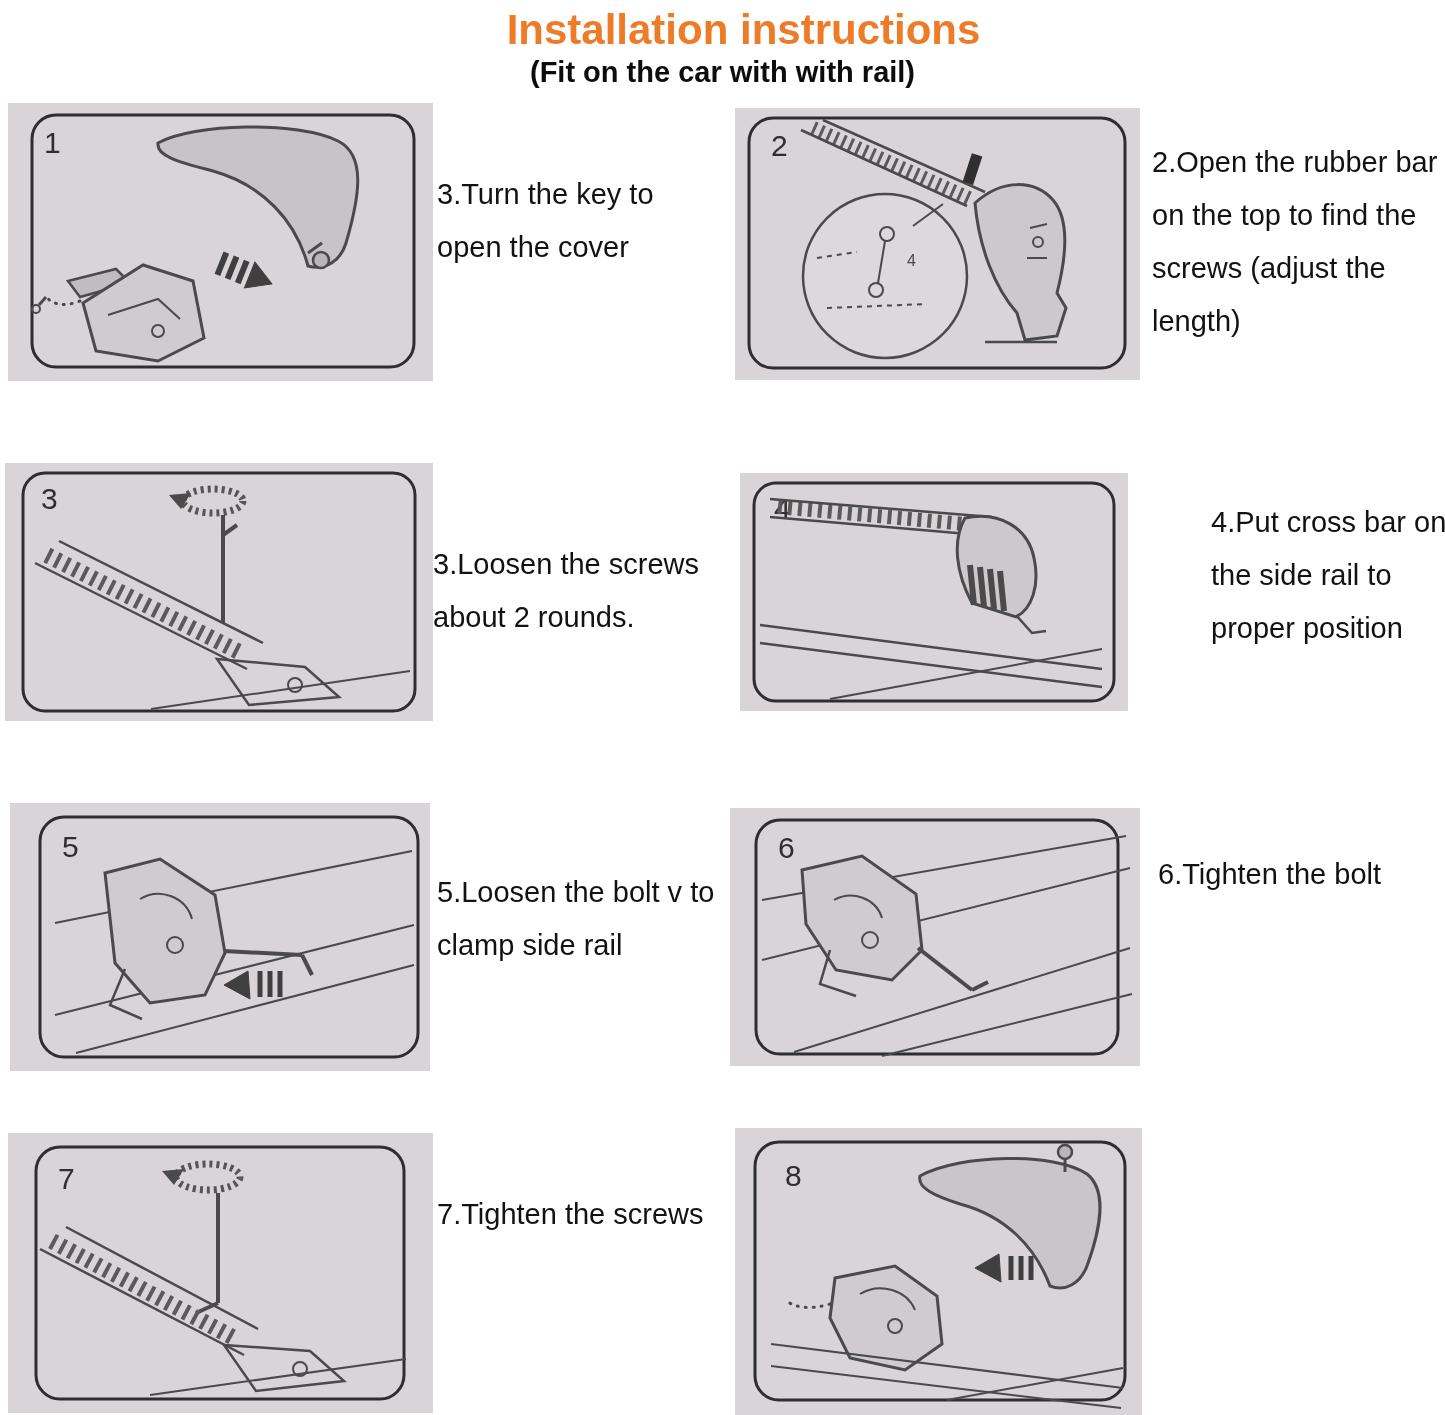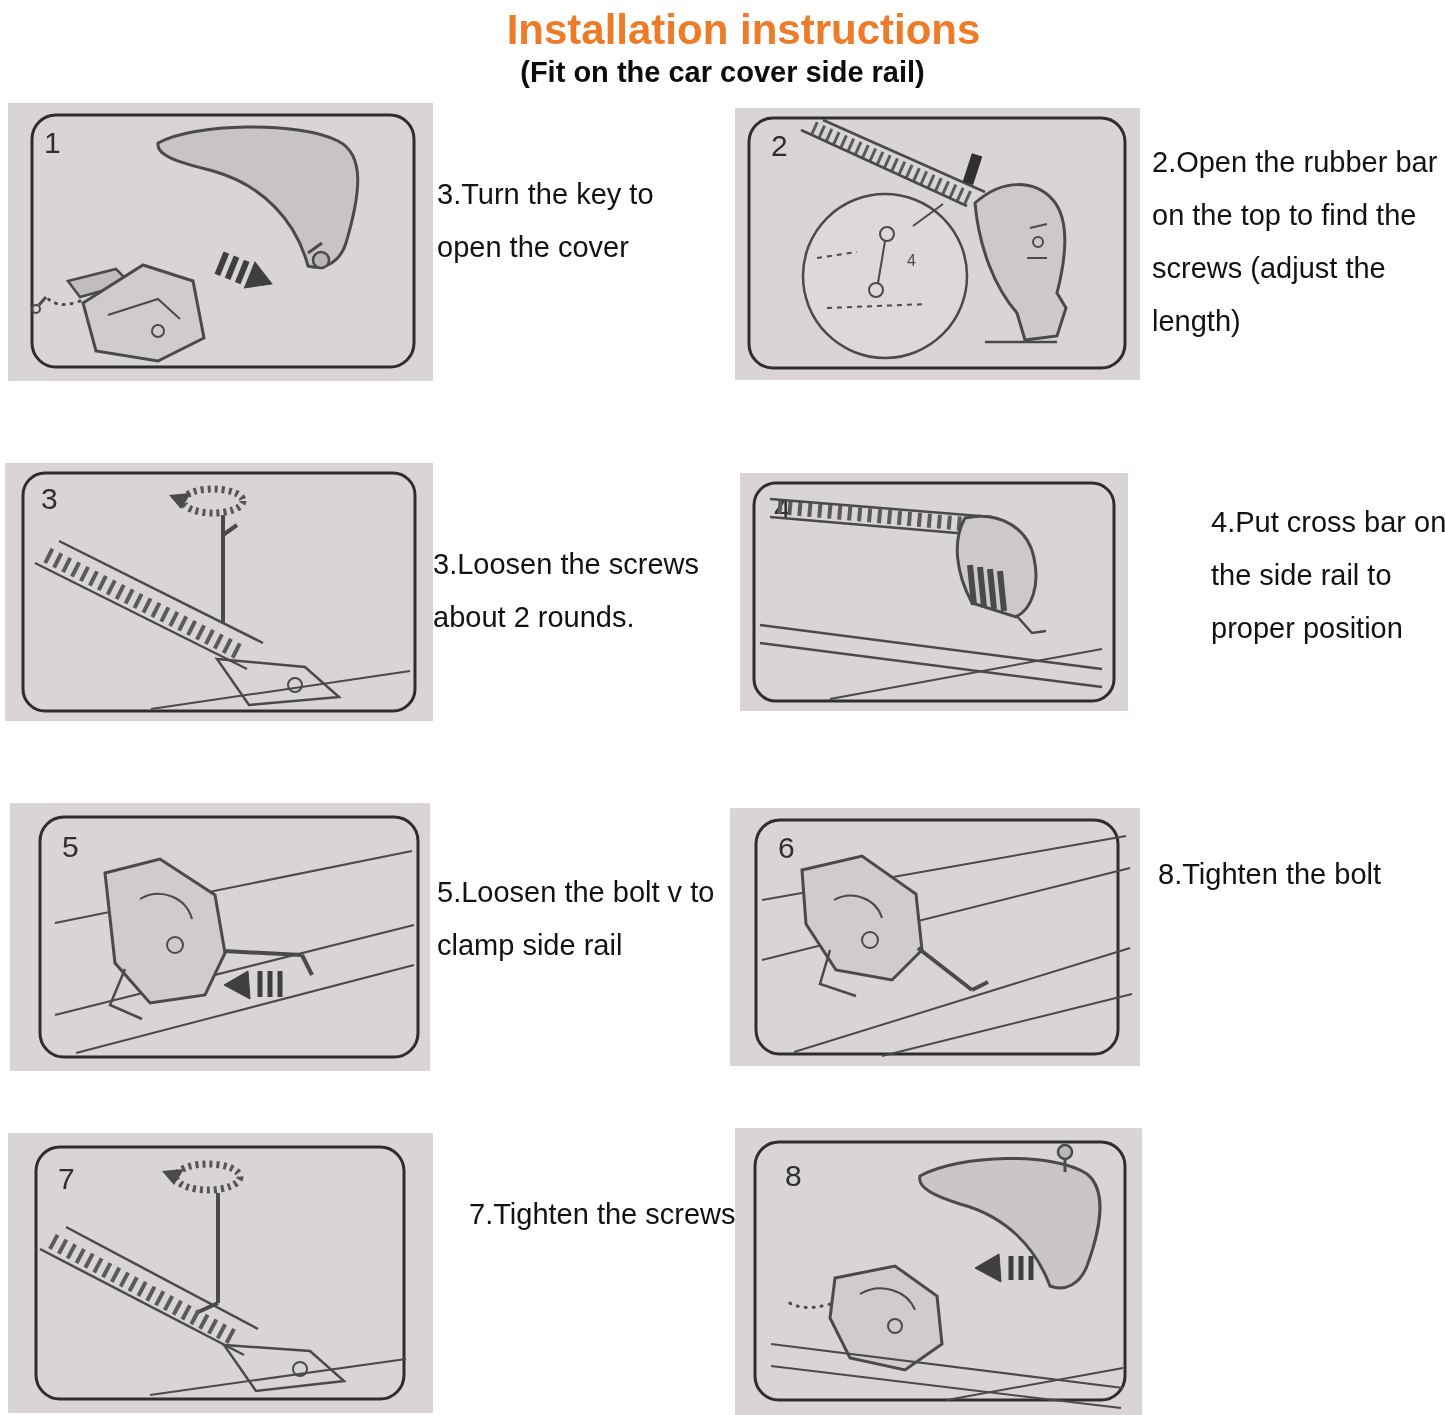--- a/index.html
+++ b/index.html
@@ -44,21 +44,21 @@
     fill:#2f2f2f;
     font-family:"Liberation Sans", sans-serif;
   }
 </style>
 </head>
 <body>
 
 <div class="sheet">
 
   <div class="title">Installation instructions</div>
-  <div class="subtitle">(Fit on the car cover side rail)</div>
+  <div class="subtitle">(Fit on the car with with rail)</div>
 
   <div class="panel" style="left:8px;top:103px;width:425px;height:278px;">
     <svg viewBox="0 0 425 278">
       <rect x="24" y="12" width="382" height="252" rx="24" fill="none" stroke="#2e2e2e" stroke-width="3"></rect>
       <text class="num" x="36" y="50">1</text>
       <path d="M150 40 C185 20 290 18 330 38 C358 52 352 92 338 140 C333 157 318 168 300 163 C288 118 255 82 205 68 C175 60 148 54 150 40 Z" fill="#c7c3c7" stroke="#4a4a4a" stroke-width="3"></path>
       <line x1="300" y1="150" x2="314" y2="140" stroke="#4a4a4a" stroke-width="3"></line>
       <circle cx="313" cy="157" r="8" fill="#b9b5b9" stroke="#4a4a4a" stroke-width="2.5"></circle>
       <g transform="translate(212,160) rotate(22)" fill="#3f3f3f" stroke="#3f3f3f">
         <line x1="2" y1="-12" x2="2" y2="12" stroke-width="6"></line>
@@ -173,39 +173,39 @@
       <line x1="64" y1="244" x2="400" y2="140" stroke="#4a4a4a" stroke-width="2"></line>
       <line x1="152" y1="248" x2="402" y2="186" stroke="#4a4a4a" stroke-width="2"></line>
       <path d="M72 62 L132 48 L186 86 L192 142 L162 172 L106 162 L76 116 Z" fill="#cfcbcf" stroke="#4a4a4a" stroke-width="3"></path>
       <path d="M104 92 C122 82 146 90 152 110" fill="none" stroke="#4a4a4a" stroke-width="2"></path>
       <circle cx="140" cy="132" r="8" fill="none" stroke="#4a4a4a" stroke-width="2"></circle>
       <path d="M100 142 L90 176 L126 188" fill="none" stroke="#4a4a4a" stroke-width="2.5"></path>
       <line x1="188" y1="140" x2="242" y2="182" stroke="#4a4a4a" stroke-width="4"></line>
       <line x1="242" y1="182" x2="258" y2="174" stroke="#4a4a4a" stroke-width="4"></line>
     </svg>
   </div>
-  <div class="caption" style="left:1158px;top:848px;width:285px;">8.Tighten the bolt</div>
+  <div class="caption" style="left:1158px;top:848px;width:285px;">6.Tighten the bolt</div>
 
   <div class="panel" style="left:8px;top:1133px;width:425px;height:280px;">
     <svg viewBox="0 0 425 280">
       <rect x="28" y="14" width="368" height="252" rx="24" fill="none" stroke="#2e2e2e" stroke-width="3"></rect>
       <text class="num" x="50" y="56">7</text>
       <ellipse cx="200" cy="44" rx="32" ry="13" fill="none" stroke="#555555" stroke-width="7" stroke-dasharray="3 4"></ellipse>
       <polygon points="166,52 154,38 176,36" fill="#4a4a4a"></polygon>
       <line x1="210" y1="60" x2="210" y2="170" stroke="#4a4a4a" stroke-width="4"></line>
       <line x1="210" y1="170" x2="188" y2="180" stroke="#4a4a4a" stroke-width="4"></line>
       <line x1="44" y1="108" x2="228" y2="206" stroke="#5a5a5a" stroke-width="16" stroke-dasharray="4 6"></line>
       <line x1="32" y1="116" x2="236" y2="222" stroke="#4a4a4a" stroke-width="2.5"></line>
       <line x1="58" y1="94" x2="250" y2="196" stroke="#4a4a4a" stroke-width="2.5"></line>
       <path d="M216 212 L302 218 L336 248 L248 258 Z" fill="none" stroke="#4a4a4a" stroke-width="2.5"></path>
       <circle cx="292" cy="236" r="7" fill="none" stroke="#4a4a4a" stroke-width="2"></circle>
       <line x1="142" y1="262" x2="398" y2="226" stroke="#4a4a4a" stroke-width="2"></line>
     </svg>
   </div>
-  <div class="caption" style="left:437px;top:1188px;width:340px;margin-left:32px;">7.Tighten the screws</div>
+  <div class="caption" style="left:437px;top:1188px;width:340px;">7.Tighten the screws</div>
 
   <div class="panel" style="left:735px;top:1128px;width:407px;height:287px;">
     <svg viewBox="0 0 407 287">
       <rect x="20" y="14" width="370" height="258" rx="24" fill="none" stroke="#2e2e2e" stroke-width="3"></rect>
       <text class="num" x="50" y="58">8</text>
       <path d="M185 48 C225 26 320 24 352 46 C372 62 366 100 352 138 C345 156 330 164 315 158 C300 118 270 88 225 76 C200 68 182 60 185 48 Z" fill="#c9c5c9" stroke="#4a4a4a" stroke-width="3"></path>
       <line x1="330" y1="44" x2="330" y2="28" stroke="#4a4a4a" stroke-width="3"></line>
       <circle cx="330" cy="24" r="7" fill="#b9b5b9" stroke="#4a4a4a" stroke-width="2.5"></circle>
       <g fill="#3f3f3f" stroke="#3f3f3f">
         <polygon points="264,126 240,140 266,154"></polygon>

